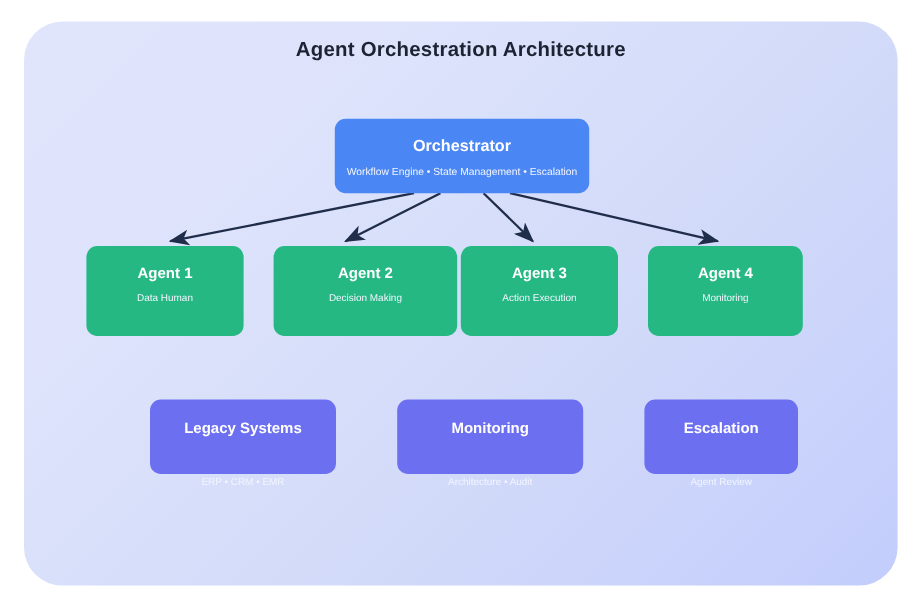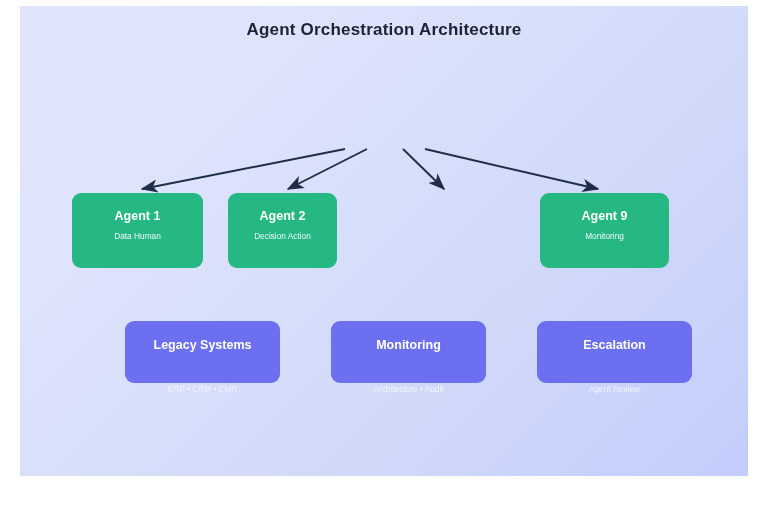--- a/index.html
+++ b/index.html
@@ -11,25 +11,26 @@
   body {
     width: 768px;
     height: 509px;
     font-family: "Liberation Sans", sans-serif;
     overflow: hidden;
   }
 
   #canvas {
     position: absolute;
     left: 20px;
-    top: 6px;
+    top: 18px;
     width: 728px;
     height: 470px;
     background: linear-gradient(135deg, #e1e5fc 0%, #dde3fb 28%, #d2daf9 62%, #c3cdfc 100%);
     overflow: hidden;
+    border-radius: 32px;
   }
 
   #diagram-title {
     position: absolute;
     left: 0;
     top: 14px;
     width: 728px;
     text-align: center;
     font-size: 17px;
     font-weight: bold;
@@ -77,35 +78,35 @@
   #node-orchestrator .node-sub { font-size: 8.6px; margin-top: 10px; }
 
   
   .agent-node {
     top: 187px;
     height: 75px;
     background: #25b883;
     padding-top: 17px;
   }
   #node-agent-1 { left: 52px;  width: 131px; }
-  #node-agent-2 { left: 208px; width: 109px; align-items: center; }
+  #node-agent-2 { left: 208px; width: 153px; align-items: center; }
   #node-agent-3 { left: 364px; width: 131px; }
   #node-agent-4 { left: 520px; width: 129px; }
 
   
   .support-node {
     top: 315px;
     height: 62px;
     background: #6c6ff0;
     padding-top: 18px;
     gap: 24px;
   }
   #node-legacy-systems { left: 105px; width: 155px; }
   #node-monitoring-sys { left: 311px; width: 155px; }
-  #node-escalation     { left: 517px; width: 155px; }
+  #node-escalation     { left: 517px; width: 128px; }
 
   #connector-layer {
     position: absolute;
     left: 0;
     top: 0;
     width: 728px;
     height: 470px;
     z-index: 2;
   }
 </style>
@@ -121,34 +122,42 @@
       <marker id="arrowhead" markerWidth="9" markerHeight="7" refX="8.2" refY="3.5" orient="auto" markerUnits="strokeWidth">
         <path d="M0,0 L9,3.5 L0,7 L2.3,3.5 Z" fill="#1f2d4a"></path>
       </marker>
     </defs>
     <line x1="325" y1="143" x2="122" y2="183" stroke="#1f2d4a" stroke-width="1.9" marker-end="url(#arrowhead)"></line>
     <line x1="347" y1="143" x2="268" y2="183" stroke="#1f2d4a" stroke-width="1.9" marker-end="url(#arrowhead)"></line>
     <line x1="383" y1="143" x2="424" y2="183" stroke="#1f2d4a" stroke-width="1.9" marker-end="url(#arrowhead)"></line>
     <line x1="405" y1="143" x2="578" y2="183" stroke="#1f2d4a" stroke-width="1.9" marker-end="url(#arrowhead)"></line>
   </svg>
 
+  <div class="node" id="node-orchestrator">
+    <div class="node-title">Orchestrator</div>
+    <div class="node-sub">Workflow Engine • State Management • Escalation</div>
+  </div>
 
   <div class="node agent-node" id="node-agent-1">
     <div class="node-title">Agent 1</div>
     <div class="node-sub">Data Human</div>
   </div>
 
   <div class="node agent-node" id="node-agent-2">
     <div class="node-title">Agent 2</div>
-    <div class="node-sub">Decision Action</div>
+    <div class="node-sub">Decision Making</div>
   </div>
 
+  <div class="node agent-node" id="node-agent-3">
+    <div class="node-title">Agent 3</div>
+    <div class="node-sub">Action Execution</div>
+  </div>
 
   <div class="node agent-node" id="node-agent-4">
-    <div class="node-title">Agent 9</div>
+    <div class="node-title">Agent 4</div>
     <div class="node-sub">Monitoring</div>
   </div>
 
   <div class="node support-node" id="node-legacy-systems">
     <div class="node-title">Legacy Systems</div>
     <div class="node-sub">ERP • CRM • EMR</div>
   </div>
 
   <div class="node support-node" id="node-monitoring-sys">
     <div class="node-title">Monitoring</div>

